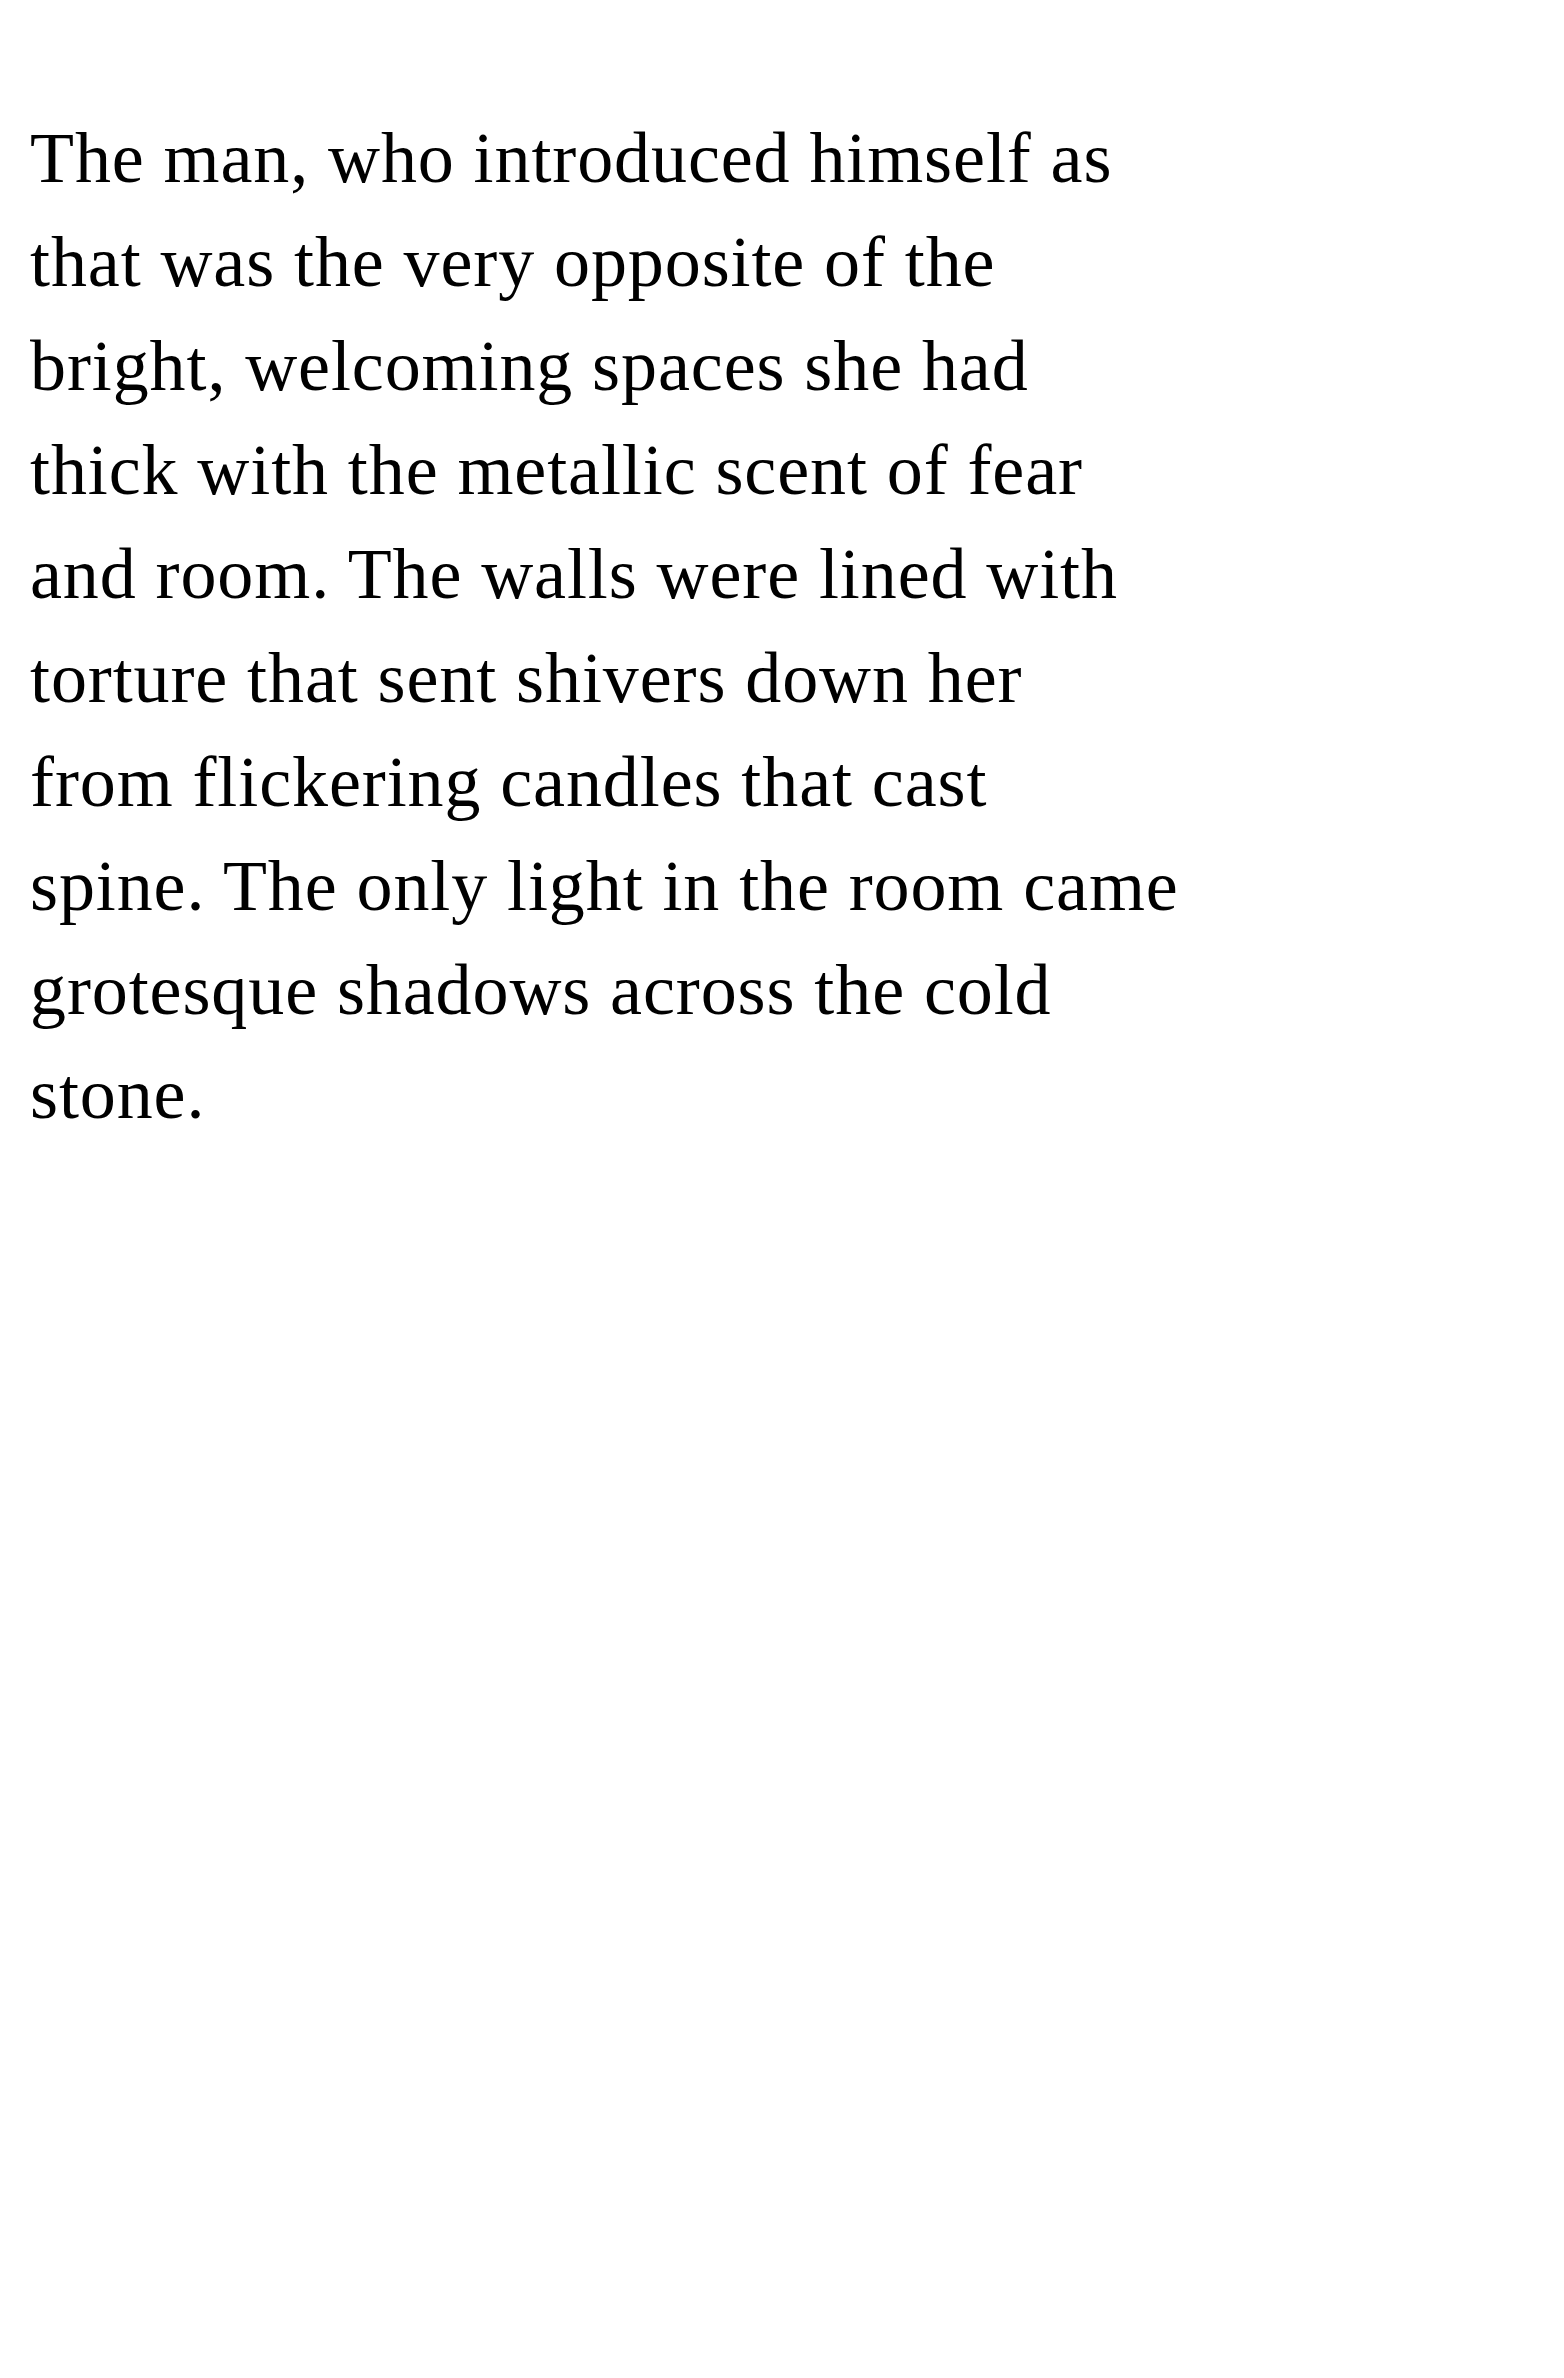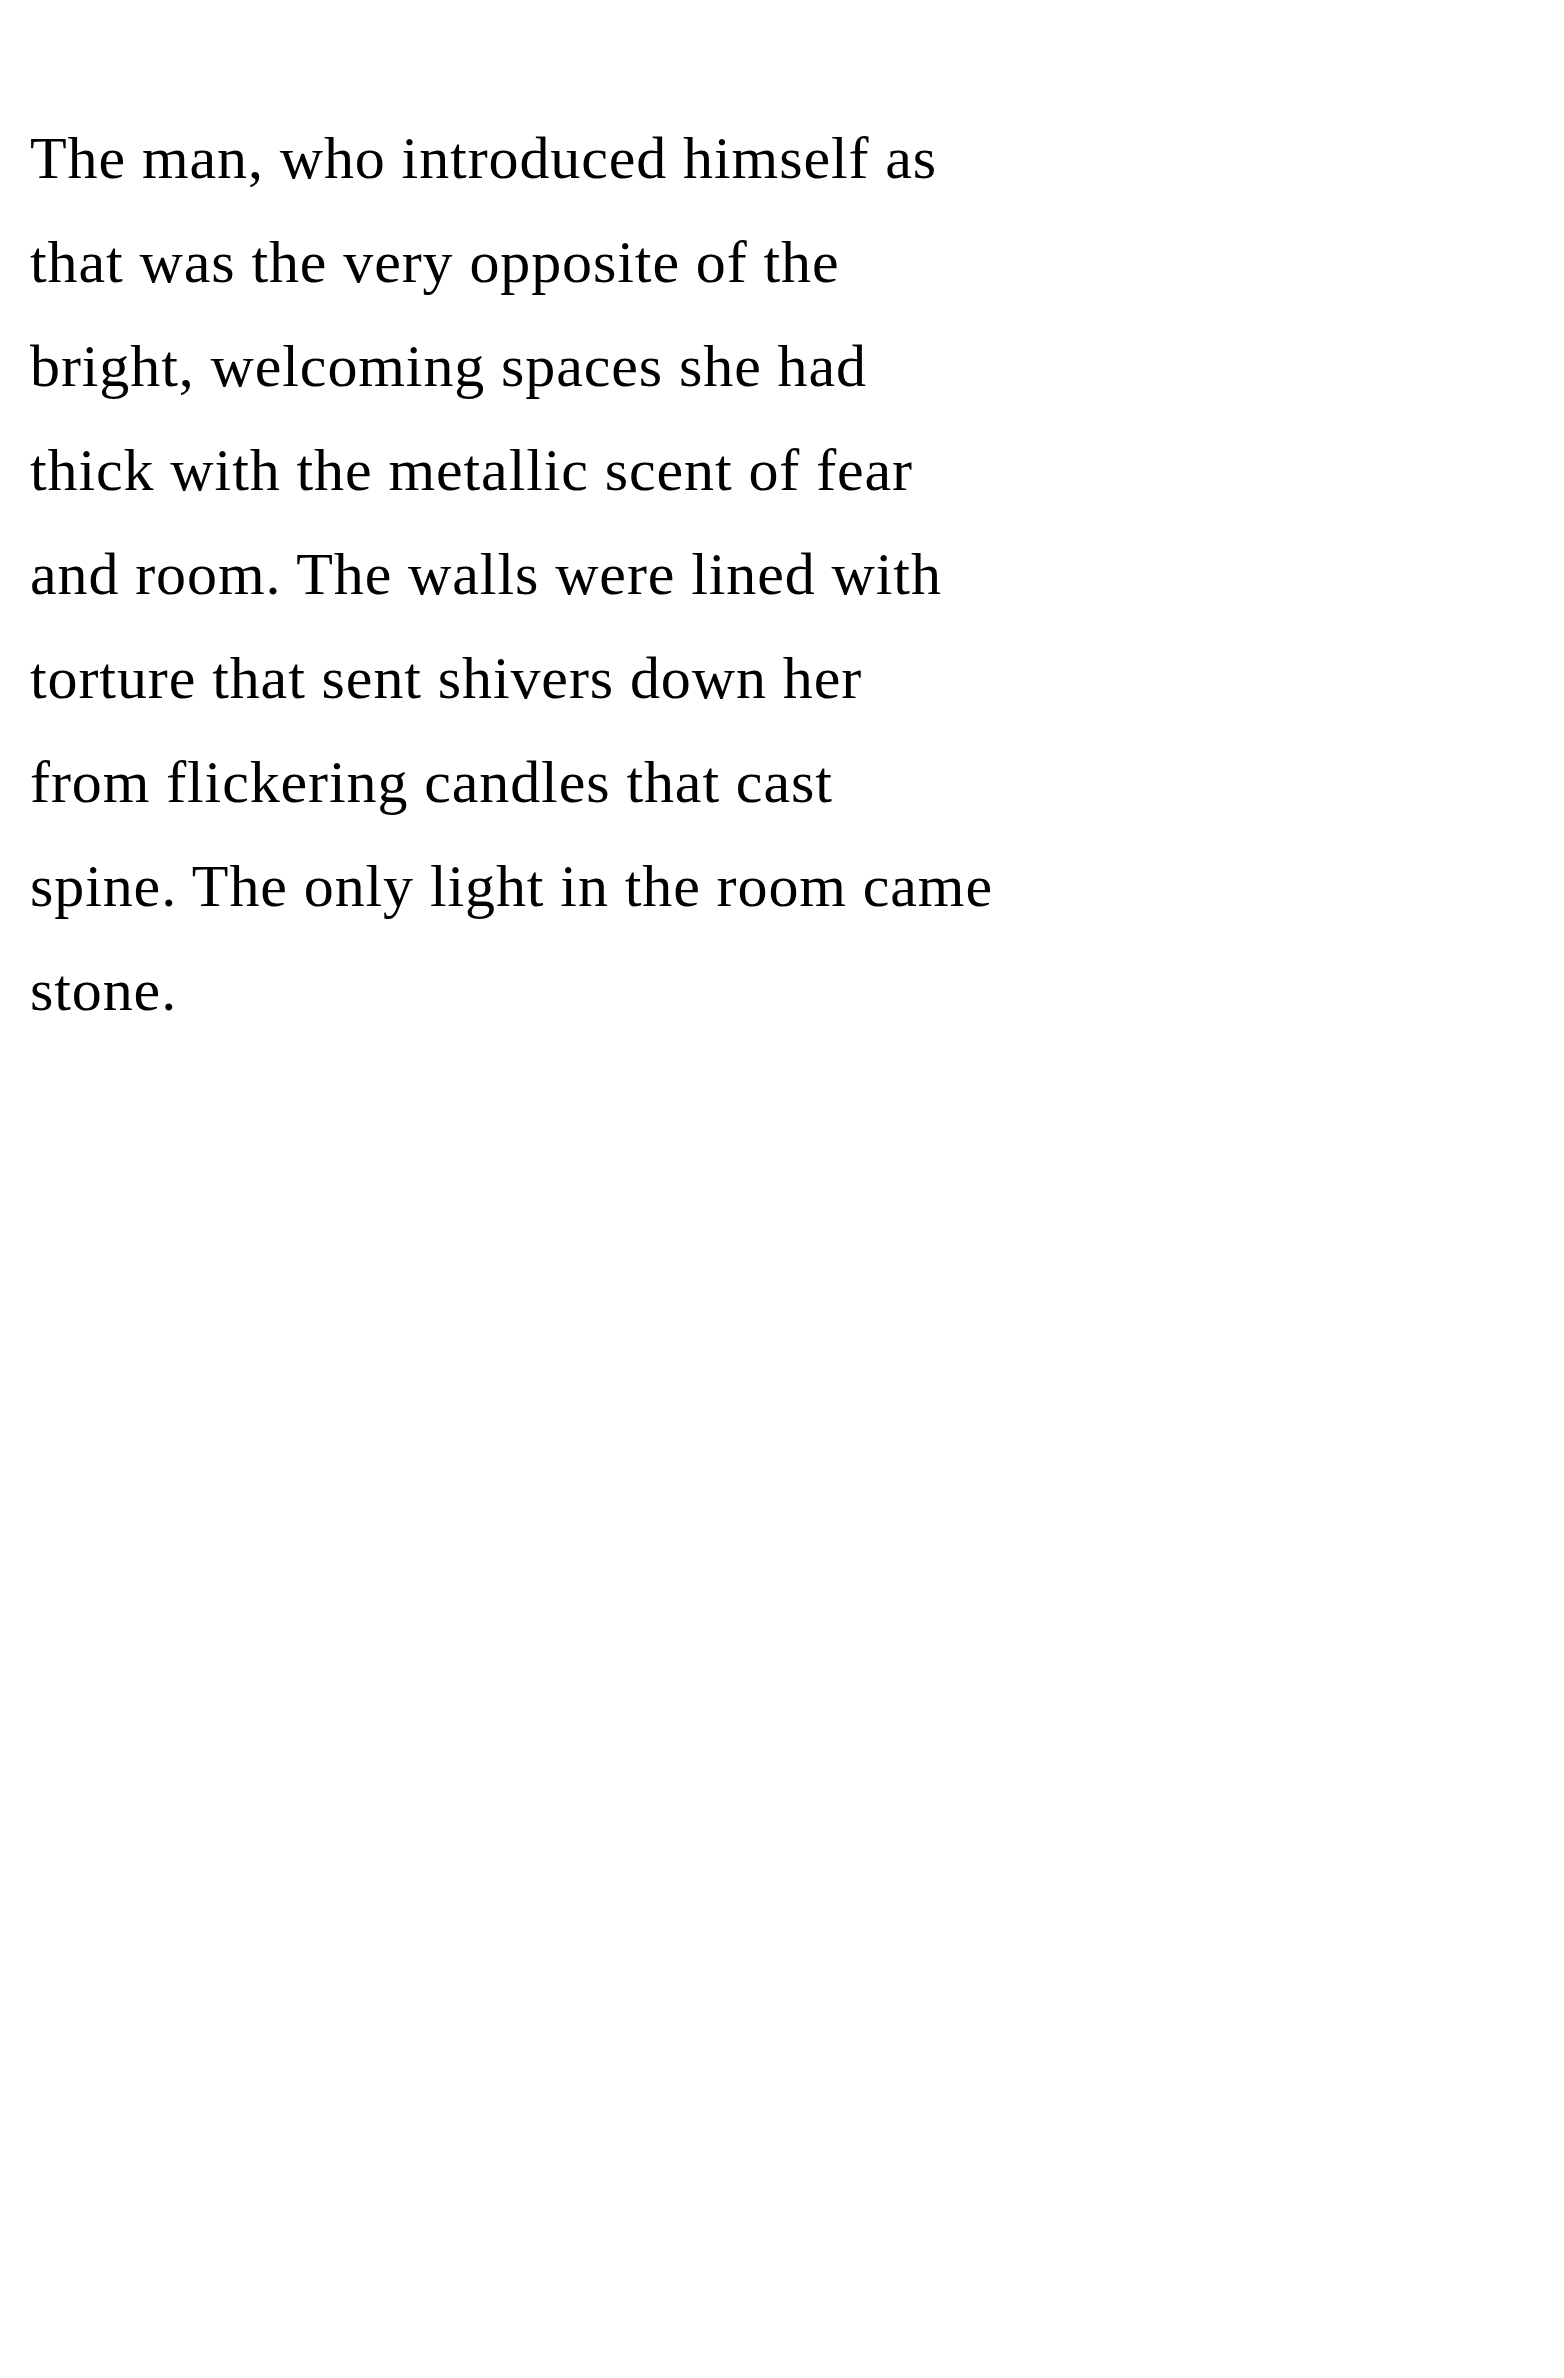--- a/index.html
+++ b/index.html
@@ -17,21 +17,21 @@
     width: 1564px;
     height: 2379px;
     background: #ffffff;
   }
   .text-block {
     position: absolute;
     top: 106px;
     left: 30px;
     width: 1518px;
     font-family: "Liberation Serif", "DejaVu Serif", serif;
-    font-size: 60px;
+    font-size: 72px;
     line-height: 104px;
     letter-spacing: 0.9px;
     color: #000000;
     font-weight: 400;
     white-space: nowrap;
   }
   .text-line {
     height: 104px;
   }
 </style>
@@ -41,16 +41,17 @@
 <div class="page">
   <div class="text-block">
     <div class="text-line">The man, who introduced himself as</div>
     <div class="text-line">that was the very opposite of the</div>
     <div class="text-line">bright, welcoming spaces she had</div>
     <div class="text-line">thick with the metallic scent of fear</div>
     <div class="text-line">and room. The walls were lined with</div>
     <div class="text-line">torture that sent shivers down her</div>
     <div class="text-line">from flickering candles that cast</div>
     <div class="text-line">spine. The only light in the room came</div>
+    <div class="text-line">grotesque shadows across the cold</div>
     <div class="text-line">stone.</div>
   </div>
 </div>
 
 
 </body></html>

